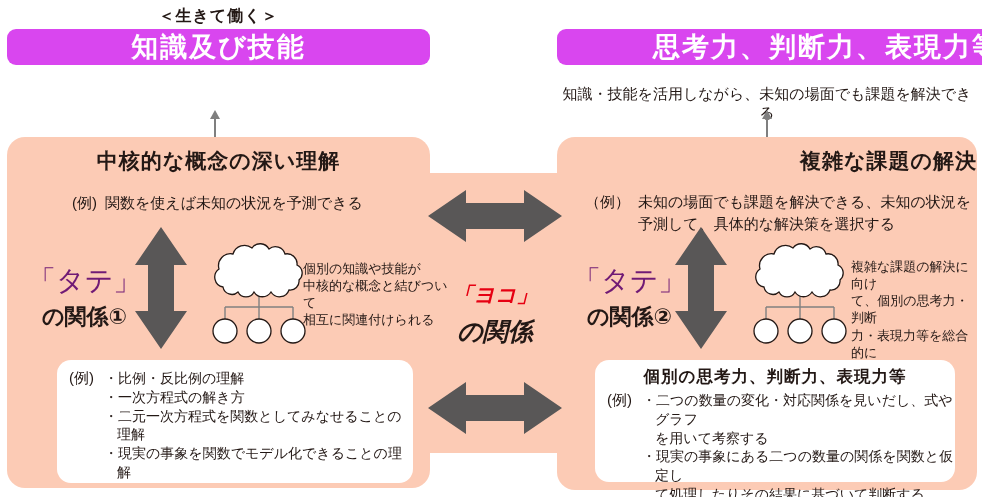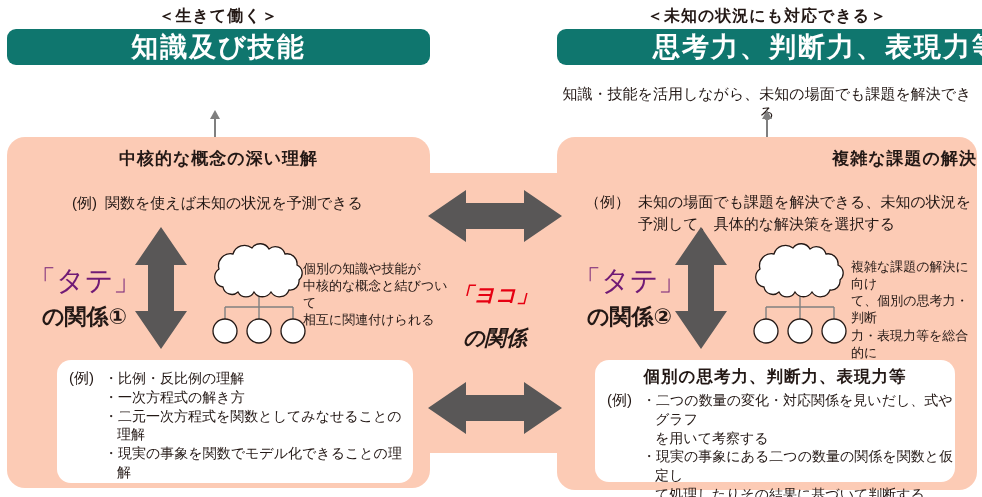--- a/index.html
+++ b/index.html
@@ -3,33 +3,33 @@
 <meta charset="utf-8">
 <style>
   html,body{margin:0;padding:0;background:#fff;}
   .canvas{
     position:relative;width:982px;height:497px;background:#ffffff;
     font-family:"Liberation Sans","DejaVu Sans",sans-serif;color:#231815;overflow:hidden;
   }
   .abs{position:absolute;}
   .center{text-align:center;}
   .tagline{font-size:16px;font-weight:bold;letter-spacing:1px;}
-  .banner{height:36px;background:#0f766e;border-radius:9px;display:flex;align-items:flex-start;justify-content:center;}
+  .banner{height:36px;background:#d946ef;border-radius:9px;display:flex;align-items:flex-start;justify-content:center;}
   .banner span{color:#ffffff;font-weight:bold;font-size:27px;letter-spacing:2px;}
   .caption{font-size:15px;}
   .panel{background:#FCCBB5;border-radius:18px;}
   .bridge{background:#FCCBB5;}
-  .panel-title{font-size:17px;font-weight:bold;letter-spacing:1px;}
+  .panel-title{font-size:21px;font-weight:bold;letter-spacing:1px;}
   .example-row{display:flex;font-size:15px;gap:8px;}
   .pre{white-space:pre-line;}
   .tate .red{color:#701a75;font-weight:normal;font-size:28px;}
   .tate .blk{color:#231815;font-weight:bold;font-size:22px;margin-left:14px;margin-top:2px;}
   .yoko{width:134px;text-align:center;font-style:italic;}
   .yoko .red{color:#E60012;font-weight:bold;font-size:21px;}
-  .yoko .blk{color:#231815;font-weight:bold;font-size:21px;margin-top:15px;}
+  .yoko .blk{color:#231815;font-weight:bold;font-size:25px;margin-top:6px;}
   .cloud-note{font-size:13px;line-height:1.32;}
   .inner-box{background:#ffffff;border-radius:14px;padding-top:6px;box-sizing:border-box;}
   .inner-title{font-size:16.5px;font-weight:bold;text-align:center;letter-spacing:1px;}
   .inner-row{display:flex;margin-top:3px;}
   .inner-rei{font-size:15px;flex:0 0 auto;padding-left:12px;}
   .bullets{font-size:14px;line-height:1.34;margin-left:10px;}
   .bullets .bullet{white-space:pre-line;padding-left:13px;text-indent:-13px;}
 </style>
 </head>
 <body>
@@ -42,21 +42,20 @@
 
   <div class="abs tagline center" style="left:7px;top:6px;width:423px;">＜生きて働く＞</div>
   <div class="abs banner" style="left:7px;top:29px;width:423px;">
     <span>知識及び技能</span>
   </div>
   <svg class="abs" style="left:209px;top:110px;" width="12" height="28" viewBox="0 0 12 28">
     <line x1="6" y1="27" x2="6" y2="8" stroke="#7f7f7f" stroke-width="2"></line>
     <polygon points="6,0 11,9 1,9" fill="#7f7f7f"></polygon>
   </svg>
 
-  <div class="abs tagline center" style="left:557px;top:6px;width:420px;">＜未知の状況にも対応できる＞</div>
   <div class="abs banner" style="left:557px;top:29px;width:444px;padding-left:48px;">
     <span>思考力、判断力、表現力等</span>
   </div>
   <div class="abs caption center" style="left:557px;top:85px;width:420px;">知識・技能を活用しながら、未知の場面でも課題を解決できる</div>
   <svg class="abs" style="left:761px;top:110px;" width="12" height="28" viewBox="0 0 12 28">
     <line x1="6" y1="27" x2="6" y2="8" stroke="#7f7f7f" stroke-width="2"></line>
     <polygon points="6,0 11,9 1,9" fill="#7f7f7f"></polygon>
   </svg>
 
   <div class="abs panel-title center" style="left:7px;top:147px;width:423px;">中核的な概念の深い理解</div>

